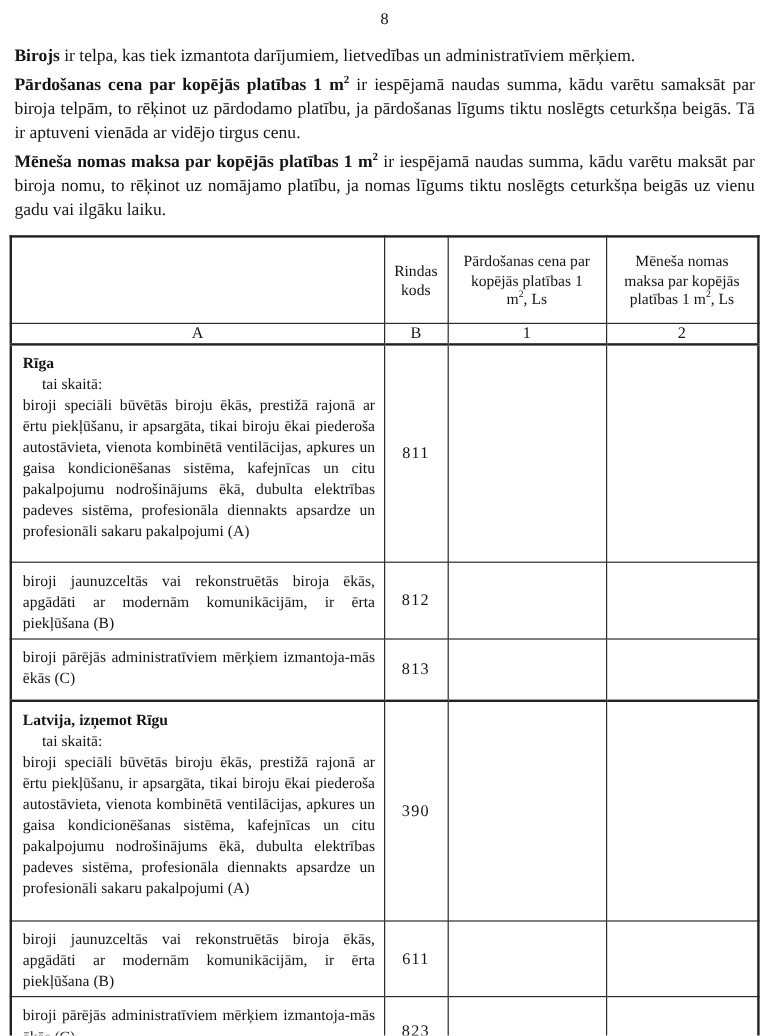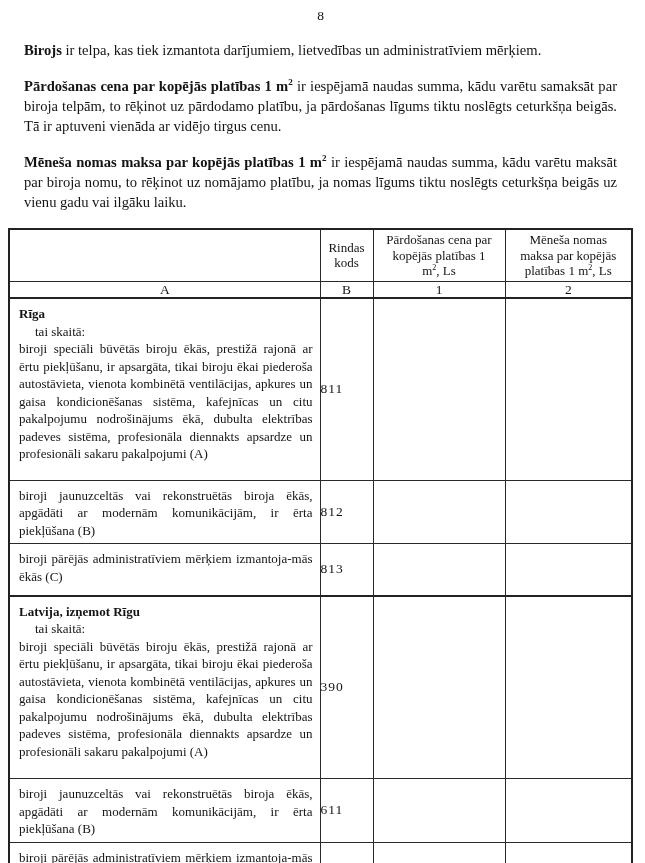--- a/index.html
+++ b/index.html
@@ -5,43 +5,43 @@
   * { margin:0; padding:0; box-sizing:border-box; }
   html,body { background:#ffffff; }
   body {
     width:645px; height:863px; overflow:hidden;
     font-family:"Liberation Serif","DejaVu Serif",serif;
     color:#141414;
   }
   .page { width:645px; height:863px; padding:8px 12px 0 8px; background:#fff; }
   .page-number { text-align:center; font-size:13.5px; line-height:16px; }
   .intro { margin-top:13px; font-size:14.6px; line-height:20px; text-align:justify; }
-  .intro p { margin:16px; }
+  .intro p { margin:4px; }
   .intro b { font-weight:bold; }
   sup { font-size:0.62em; vertical-align:super; line-height:0; }
   .bold-sup { font-weight:bold; }
 
   table.rates {
     margin-top:11px;
     border-collapse:collapse;
     table-layout:fixed;
     width:623px;
     border:2px solid #222;
   }
   col.ca { width:311px; } col.cb { width:53px; }
   col.c1 { width:132px; } col.c2 { width:127px; }
   td { border:1px solid #2a2a2a; font-size:13px; vertical-align:middle; overflow:hidden; }
   .tr-header td { height:46px; text-align:center; line-height:15.5px; padding:2px 10px; }
-  .tr-header td.cell-rowcode { padding:0 2px; }
+  .tr-header td.cell-rowcode { padding:20px 2px; }
   .tr-letters td { height:17px; text-align:center; font-size:13.5px; line-height:15px; border-bottom:2px solid #222; }
   .cell-a { text-align:left; vertical-align:top; padding:6px 7px 4px 9px; }
   .row-title { font-weight:bold; line-height:17.5px; }
   .row-subtitle { padding-left:16px; line-height:17.5px; }
   .row-body { text-align:justify; line-height:17.5px; }
-  .cell-code { text-align:left; font-size:13.5px; letter-spacing:1px; }
+  .cell-code { text-align:center; font-size:13.5px; letter-spacing:1px; }
   .cell-val { }
   tr.r0 td { height:182px; }
   tr.r1 td { height:62px; }
   tr.r2 td { height:52px; }
   tr.r3 td { height:183px; border-top:2px solid #222;margin-top:36px; }
   tr.r4 td { height:61px; }
   tr.r5 td { height:57px; }
 </style>
 </head>
 <body>

